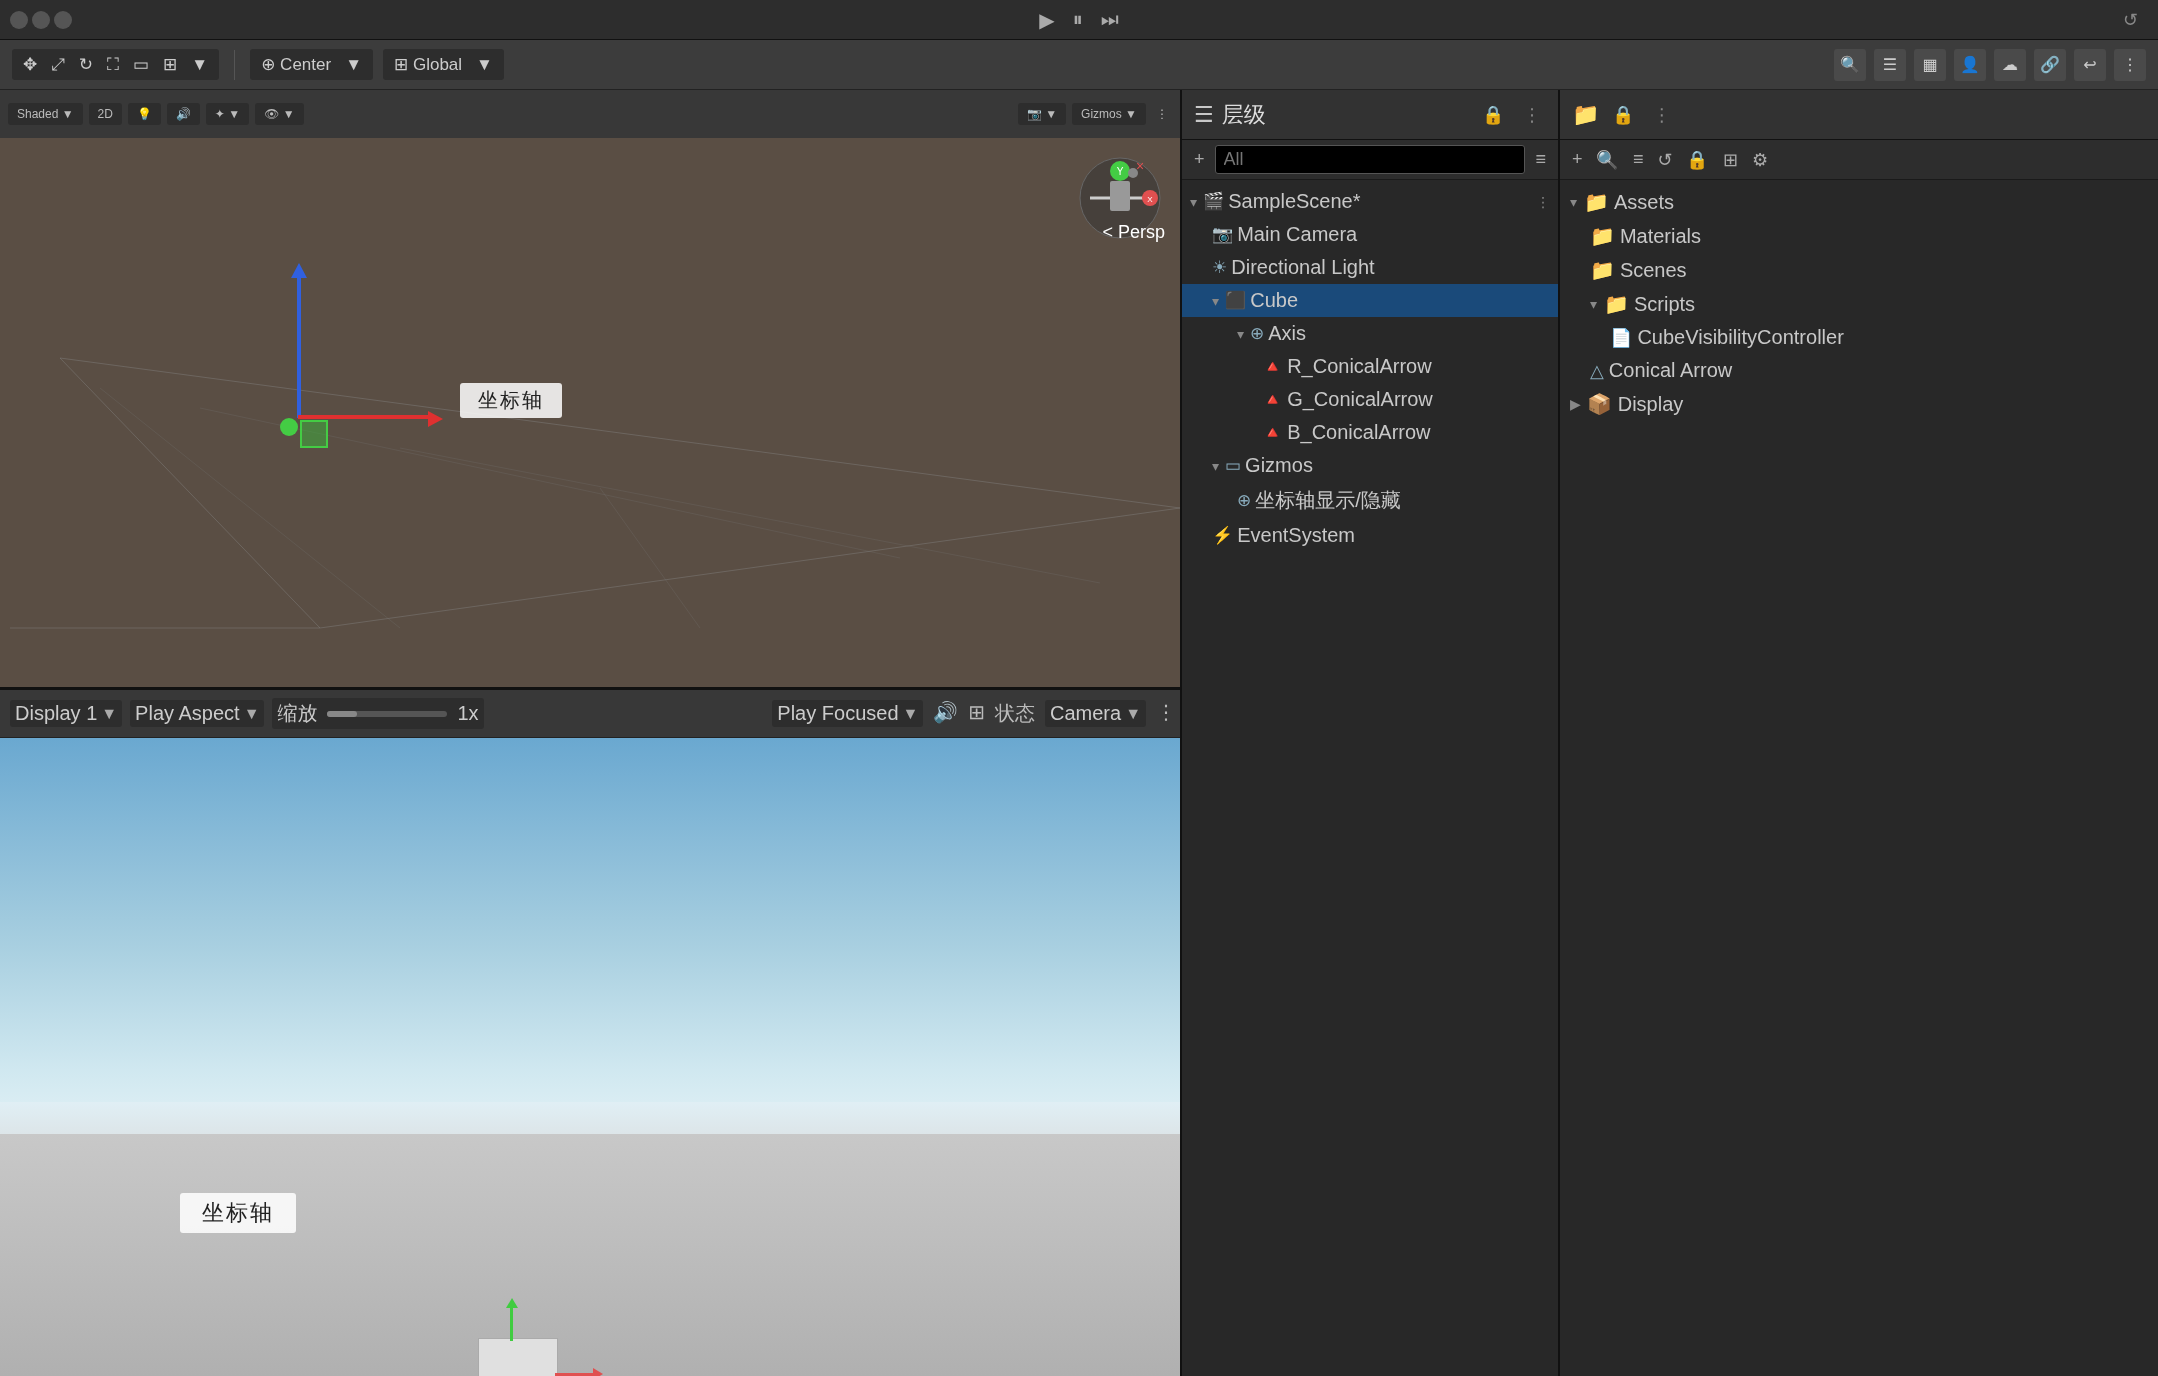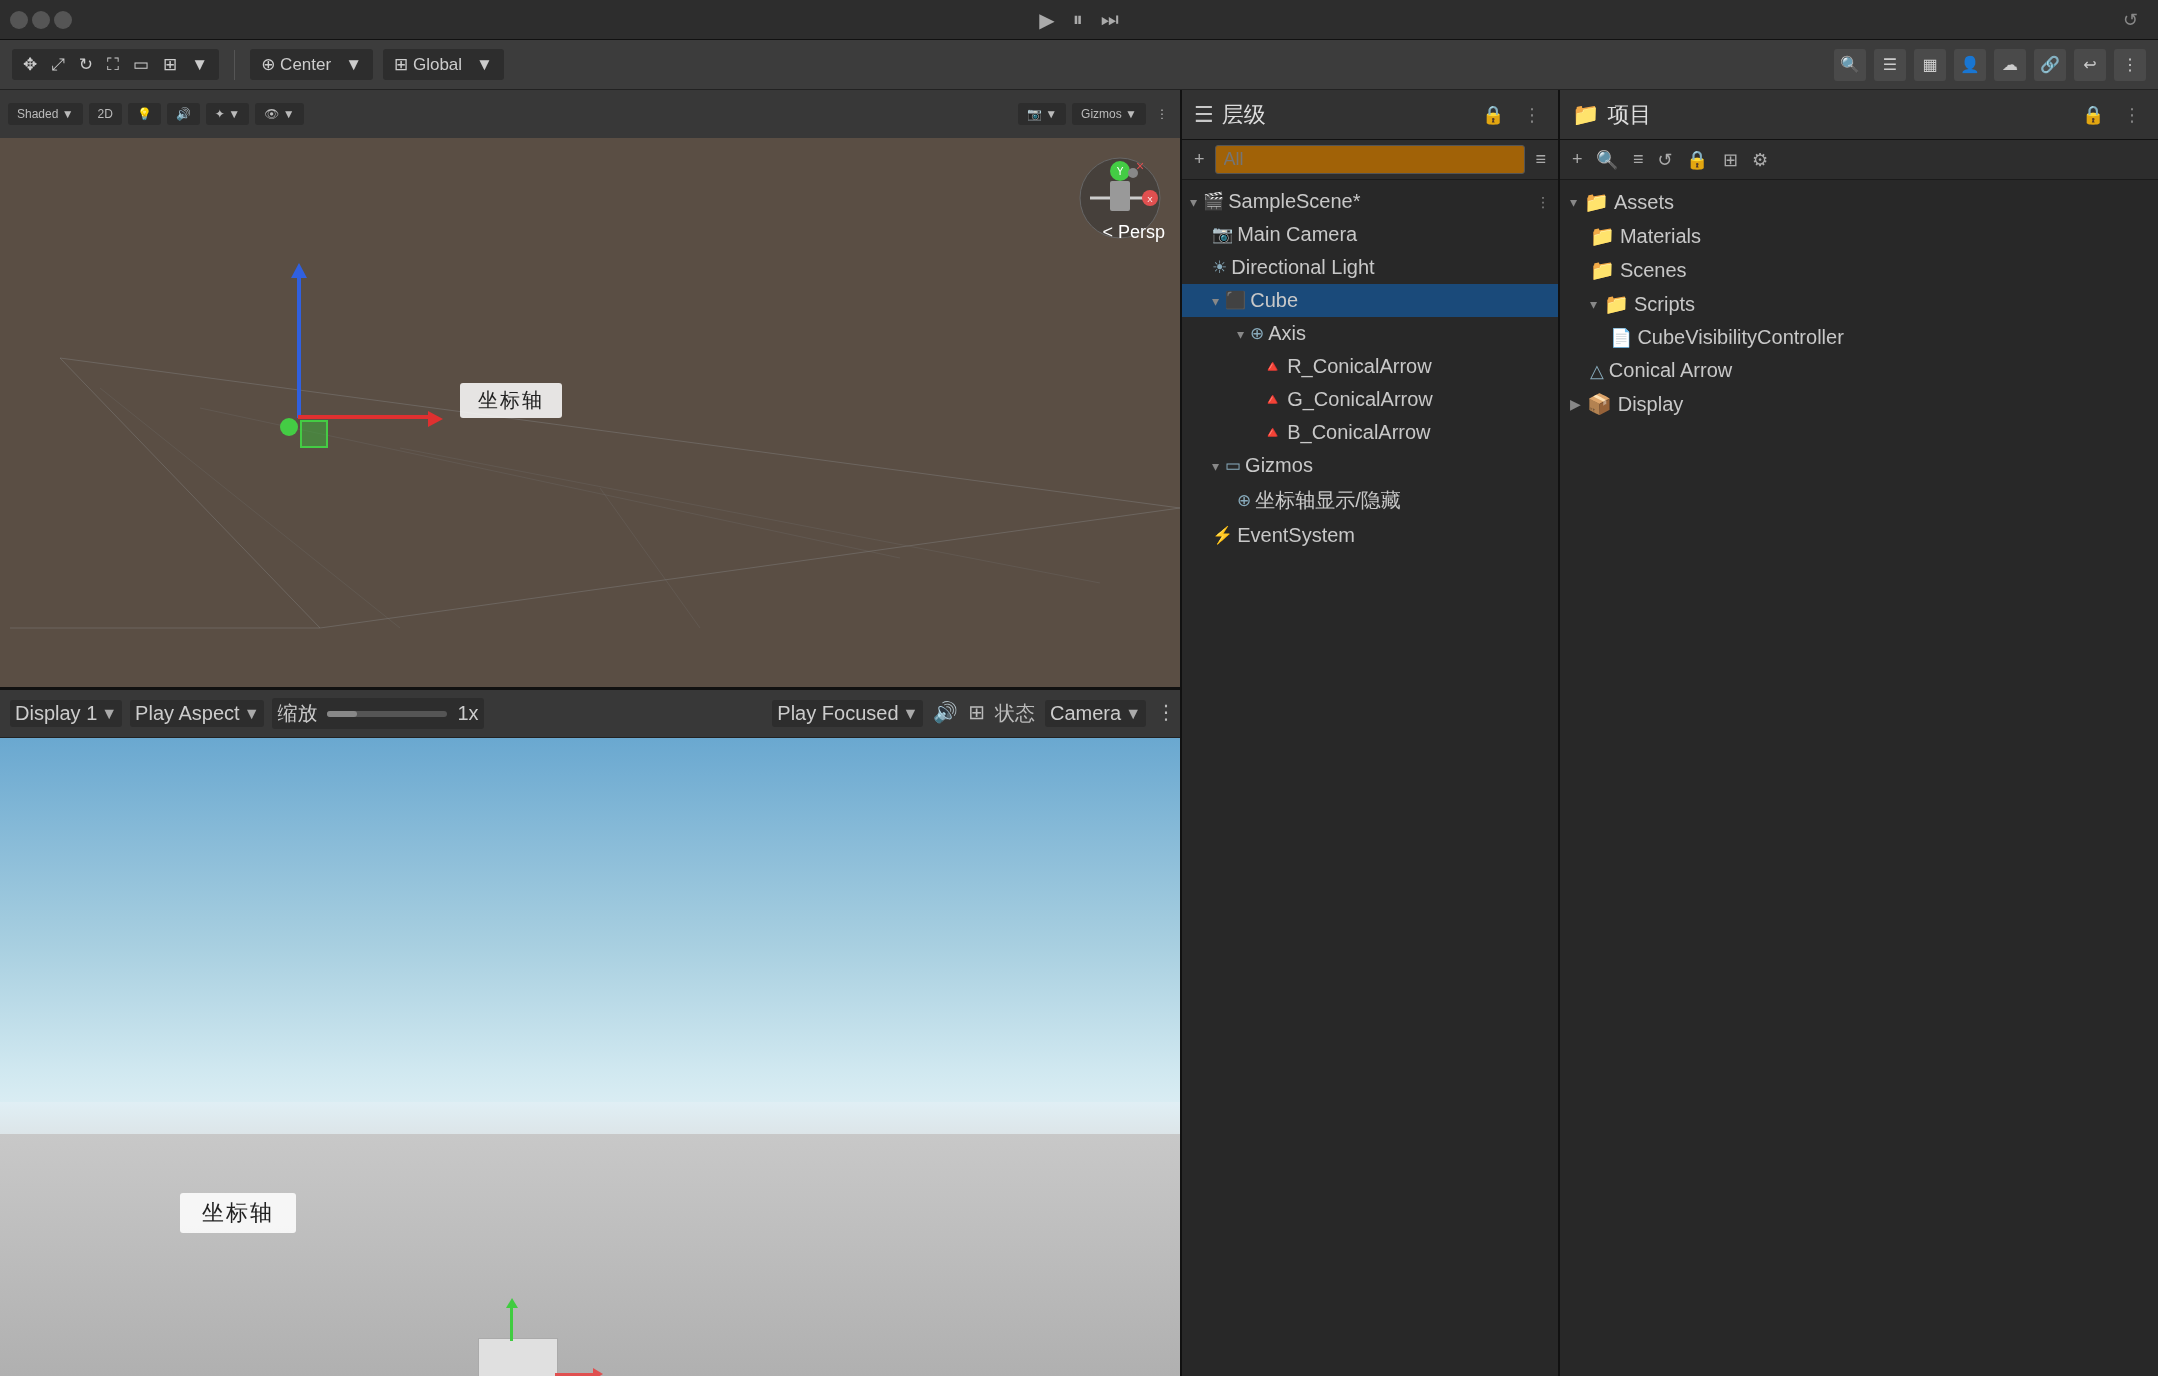--- a/index.html
+++ b/index.html
@@ -389,21 +389,21 @@
       border-bottom: 1px solid #1a1a1a;
     }
     .hier-tb-btn {
       color: #aaa;
       font-size: 18px;
       cursor: pointer;
       padding: 2px 4px;
     }
     #hierarchy-search {
       flex: 1;
-      background: #a16207;
+      background: #000000;
       border: 1px solid #555;
       color: #ccc;
       font-size: 18px;
       padding: 3px 8px;
       border-radius: 3px;
     }
     #hierarchy-list {
       flex: 1;
       overflow-y: auto;
       padding: 5px 0;
@@ -757,21 +757,20 @@
       <div class="hier-item hier-indent1">
         <span class="hier-item-icon">⚡</span>
         <span>EventSystem</span>
       </div>
     </div>
   </div>
 
   <div id="project-panel">
     <div id="project-header">
       <span>📁</span>
-      <span id="project-title">项目</span>
       <span class="panel-header-btn">🔒</span>
       <span class="panel-header-btn">⋮</span>
     </div>
     <div id="project-toolbar">
       <span class="hier-tb-btn">+</span>
       <span class="hier-tb-btn">🔍</span>
       <span class="hier-tb-btn">≡</span>
       <span class="hier-tb-btn">↺</span>
       <span class="hier-tb-btn">🔒</span>
       <span class="hier-tb-btn">⊞</span>

